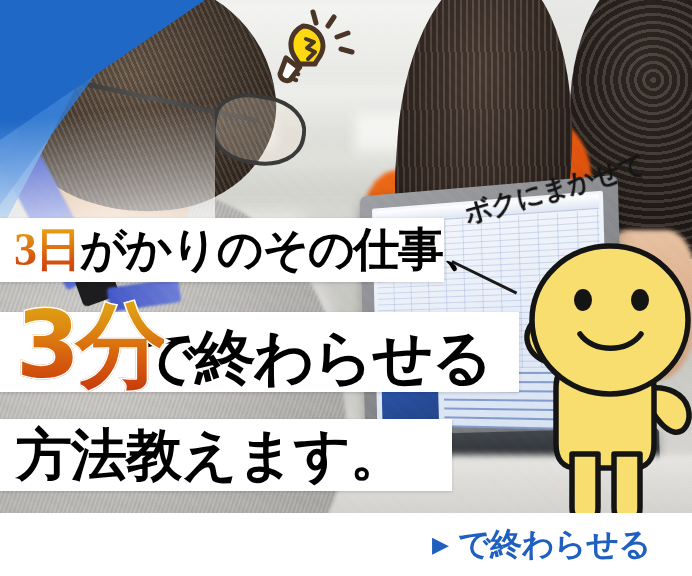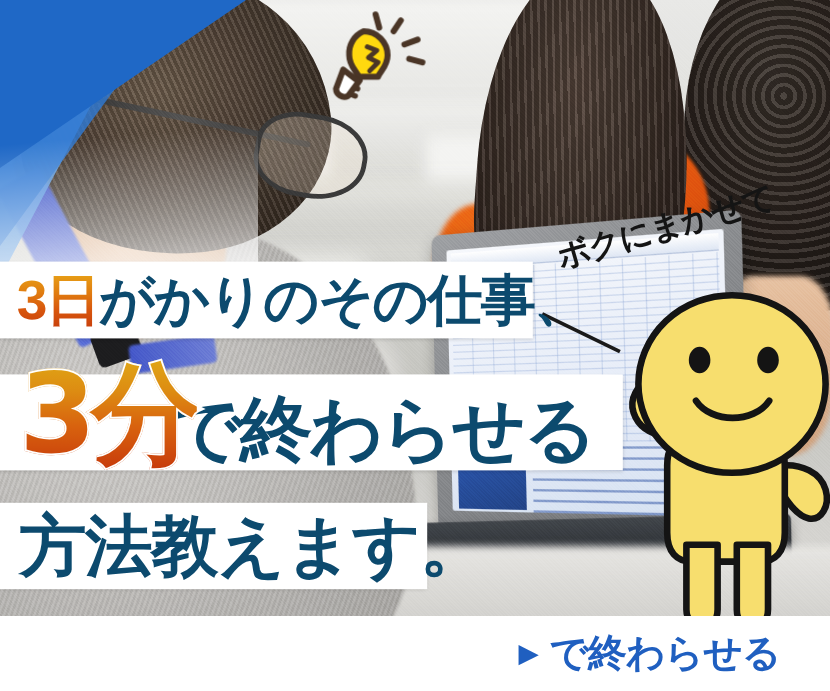--- a/index.html
+++ b/index.html
@@ -275,25 +275,25 @@
 
   
   .band{
     position:absolute;
     background:#ffffff;
     display:flex;align-items:center;
     box-shadow:0 1px 3px rgba(0,0,0,.16);
   }
   .band1{left:0;top:218px;width:444px;height:64px;}
   .band2{left:0;top:312px;width:519px;height:80px;}
-  .band3{left:0;top:419px;width:356px;height:72px;}
+  .band3{left:0;top:419px;width:452px;height:72px;}
 
   .hl{
     white-space:nowrap;
-    font-family:Liberation Sans, sans-serif;
+    font-family:Liberation Serif, serif;
     font-weight:700;
     line-height:1;
     display:flex;align-items:baseline;
   }
   .hl1{font-size:46px;padding-left:14px;letter-spacing:-1.5px;}
   .hl2{font-size:60px;padding-left:16px;letter-spacing:-2px;}
   .hl3{font-size:56px;padding-left:16px;letter-spacing:-1px;}
 
   .num-orange{
     background:linear-gradient(180deg,#e8a317 0%,#e07b10 38%,#d8560d 68%,#c8400c 100%);
@@ -306,21 +306,21 @@
     -webkit-background-clip:text;background-clip:text;
     color:transparent;-webkit-text-fill-color:transparent;
     font-weight:700;
     font-size:84px;
     line-height:.8;
     position:relative;
     top:6px;
     letter-spacing:-3px;
     text-shadow:0 0 0 rgba(0,0,0,0);
   }
-  .txt-black{color:#0c4a6e;}
+  .txt-black{color:#000000;}
 
   
   .overflow-num{
     position:absolute;left:16px;top:300px;
     font-family:"DejaVu Sans","Liberation Sans",sans-serif;
     font-weight:700;font-size:92px;line-height:1;
     letter-spacing:-4px;
     background:linear-gradient(180deg,#e0a515 0%,#dd8c12 28%,#d8620e 60%,#c73a0b 100%);
     -webkit-background-clip:text;background-clip:text;
     color:transparent;-webkit-text-fill-color:transparent;

